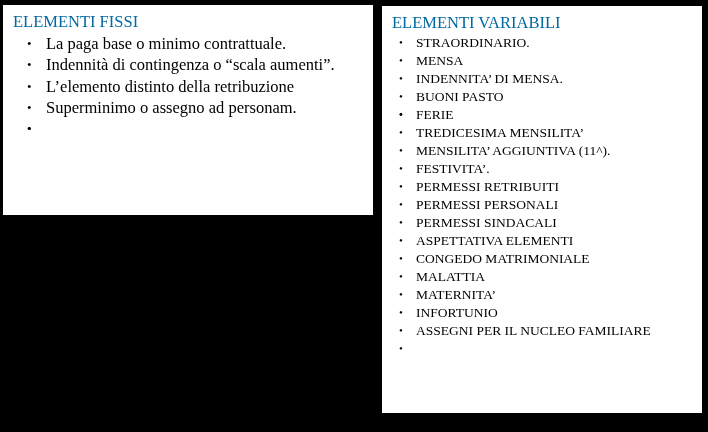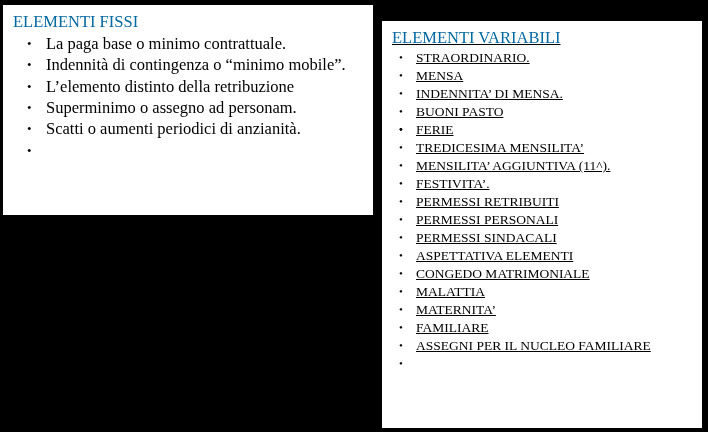--- a/index.html
+++ b/index.html
@@ -27,25 +27,24 @@
   }
   #panel-fissi {
     left: 2px;
     top: 4px;
     width: 372px;
     height: 212px;
     padding: 6px 8px 6px 10px;
   }
   #panel-variabili {
     left: 381px;
-    top: 20px;
+    top: 5px;
     width: 322px;
     height: 409px;
     padding: 6px 8px 6px 10px;
-    text-decoration: underline;
   }
   .panel-title {
     font-size: 16.5px;
     line-height: 1.28;
     color: #0369a1;
     margin: 0 0 1px 0;
     white-space: nowrap;
   }
   ul.bullets {
     list-style: none;
@@ -88,24 +87,24 @@
 </style>
 </head>
 <body>
 
 <div class="canvas">
 
   <div class="panel" id="panel-fissi">
     <div class="panel-title">ELEMENTI FISSI</div>
     <ul class="bullets" id="list-fissi">
       <li><span class="bullet">•</span><span>La paga base o minimo contrattuale.</span></li>
-      <li><span class="bullet">•</span><span>Indennità di contingenza o “minimo mobile”.</span></li>
+      <li><span class="bullet">•</span><span>Indennità di contingenza o “scala aumenti”.</span></li>
       <li><span class="bullet">•</span><span>L’elemento distinto della retribuzione</span></li>
       <li><span class="bullet">•</span><span>Superminimo o assegno ad personam.</span></li>
-      <li><span class="bullet">•</span><span>Scatti o aumenti periodici di anzianità.</span></li>
+      <li><span class="bullet">•</span></li>
       <li><span class="bullet">•</span></li>
     </ul>
   </div>
 
   <div class="panel" id="panel-variabili">
     <div class="panel-title">ELEMENTI VARIABILI</div>
     <ul class="bullets" id="list-variabili">
       <li><span class="bullet">•</span><span>STRAORDINARIO.</span></li>
       <li><span class="bullet">•</span><span>MENSA</span></li>
       <li><span class="bullet">•</span><span>INDENNITA’ DI MENSA.</span></li>
@@ -116,19 +115,19 @@
       <li><span class="bullet">•</span><span>TREDICESIMA MENSILITA’</span></li>
       <li><span class="bullet">•</span><span>MENSILITA’ AGGIUNTIVA (11^).</span></li>
       <li><span class="bullet">•</span><span>FESTIVITA’.</span></li>
       <li><span class="bullet">•</span><span>PERMESSI RETRIBUITI</span></li>
       <li><span class="bullet">•</span><span>PERMESSI PERSONALI</span></li>
       <li><span class="bullet">•</span><span>PERMESSI SINDACALI</span></li>
       <li><span class="bullet">•</span><span>ASPETTATIVA ELEMENTI</span></li>
       <li><span class="bullet">•</span><span>CONGEDO MATRIMONIALE</span></li>
       <li><span class="bullet">•</span><span>MALATTIA</span></li>
       <li><span class="bullet">•</span><span>MATERNITA’</span></li>
-      <li><span class="bullet">•</span><span>FAMILIARE</span></li>
+      <li><span class="bullet">•</span><span>INFORTUNIO</span></li>
       <li><span class="bullet">•</span><span>ASSEGNI PER IL NUCLEO FAMILIARE</span></li>
       <li><span class="bullet">•</span></li>
     </ul>
   </div>
 
 </div>
 
 </body></html>

